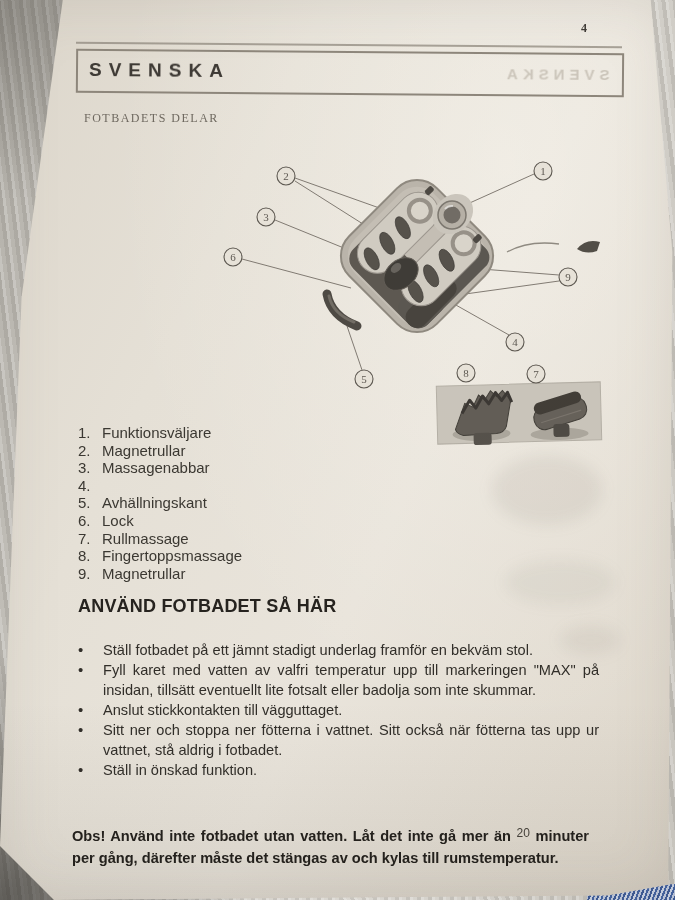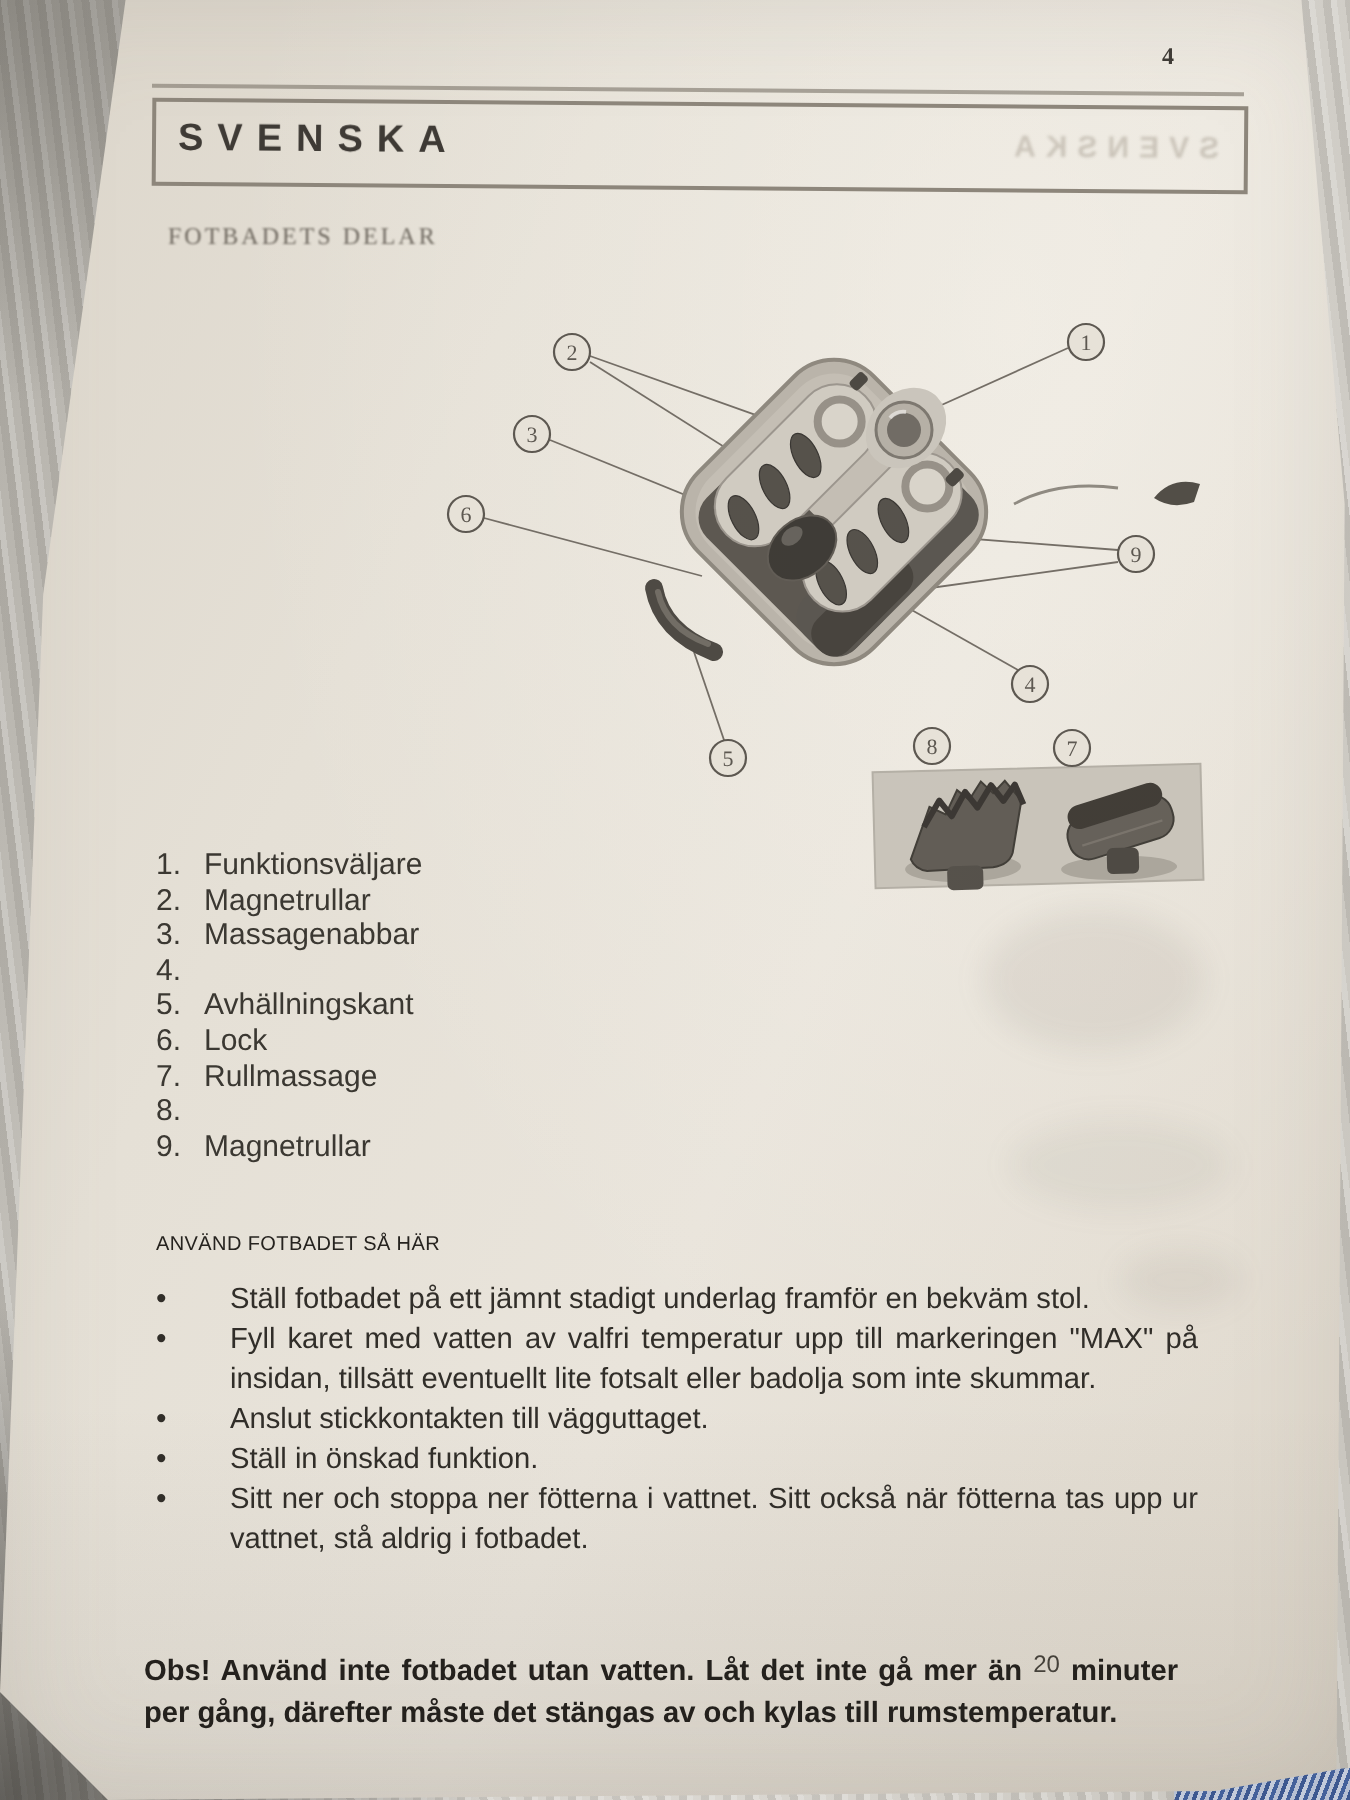--- a/index.html
+++ b/index.html
@@ -32,24 +32,24 @@
     letter-spacing:7px;color:#3e3a35;}
   .header-ghost{position:absolute;right:12px;top:11px;font-size:15px;font-weight:bold;
     letter-spacing:5px;color:rgba(155,145,131,.42);transform:scaleX(-1);filter:blur(.7px);}
   .section-title{position:absolute;left:84px;top:111px;font-family:"Liberation Serif",serif;
     font-size:12px;letter-spacing:1.5px;color:#6e685f;filter:blur(.4px);}
   .diagram{position:absolute;left:215px;top:148px;width:410px;height:300px;
     opacity:.95;filter:blur(.35px);}
   .parts{position:absolute;left:78px;top:424px;font-size:15px;line-height:17.6px;color:#3b3832;}
   .part-row{display:flex;}
   .part-num{width:24px;}
-  .usage-title{position:absolute;left:78px;top:617px;font-size:10px;font-weight:normal;
+  .usage-title{position:absolute;left:78px;top:596px;font-size:18px;font-weight:bold;
     color:#26231f;letter-spacing:.2px;}
   .bullets{position:absolute;left:78px;top:640px;width:521px;}
-  .bullet{display:flex;line-height:20px;font-size:14.6px;color:#312e29;gap:12px;}
+  .bullet{display:flex;line-height:20px;font-size:14.6px;color:#312e29;}
   .bullet .dot{width:25px;flex:none;}
   .bullet .dot::before{content:"•";font-size:15px;}
   .bullet .txt{flex:1;text-align:justify;}
   .warning{position:absolute;left:72px;top:826px;width:517px;font-size:14.6px;
     font-weight:bold;line-height:21px;color:#24211d;text-align:justify;}
   .warn-num{font-weight:400;font-size:12px;position:relative;top:-4px;color:#45413a;}
   .smudge{position:absolute;border-radius:50%;filter:blur(7px);z-index:3;}
   .s1{left:492px;top:455px;width:110px;height:70px;background:rgba(118,110,97,.10);}
   .s2{left:505px;top:560px;width:110px;height:45px;background:rgba(118,110,97,.08);}
   .s3{left:560px;top:625px;width:60px;height:30px;background:rgba(118,110,97,.09);}
@@ -226,20 +226,21 @@
       <div class="part-row">
           <span class="part-num">6.</span>
           <span>Lock</span>
         </div>
       <div class="part-row">
           <span class="part-num">7.</span>
           <span>Rullmassage</span>
         </div>
       <div class="part-row">
           <span class="part-num">8.</span>
+          <span>Fingertoppsmassage</span>
         </div>
       <div class="part-row">
           <span class="part-num">9.</span>
           <span>Magnetrullar</span>
         </div>
     </div>
 
     <div class="usage-title soft">ANVÄND FOTBADET SÅ HÄR</div>
     <div class="bullets soft">
       <div class="bullet">
@@ -249,25 +250,25 @@
       <div class="bullet">
           <span class="dot"></span>
           <span class="txt">Fyll karet med vatten av valfri temperatur upp till markeringen "MAX" på insidan, tillsätt eventuellt lite fotsalt eller badolja som inte skummar.</span>
         </div>
       <div class="bullet">
           <span class="dot"></span>
           <span class="txt">Anslut stickkontakten till vägguttaget.</span>
         </div>
       <div class="bullet">
           <span class="dot"></span>
+          <span class="txt">Sitt ner och stoppa ner fötterna i vattnet. Sitt också när fötterna tas upp ur vattnet, stå aldrig i fotbadet.</span>
+        </div>
+      <div class="bullet">
+          <span class="dot"></span>
           <span class="txt">Ställ in önskad funktion.</span>
-        </div>
-      <div class="bullet">
-          <span class="dot"></span>
-          <span class="txt">Sitt ner och stoppa ner fötterna i vattnet. Sitt också när fötterna tas upp ur vattnet, stå aldrig i fotbadet.</span>
         </div>
     </div>
 
     <div class="warning soft">
       <span>Obs! Använd inte fotbadet utan vatten. Låt det inte gå mer än</span>
       <span class="warn-num">20</span>
       <span>minuter per gång, därefter måste det stängas av och kylas till rumstemperatur.</span>
     </div>
 
   </div>

